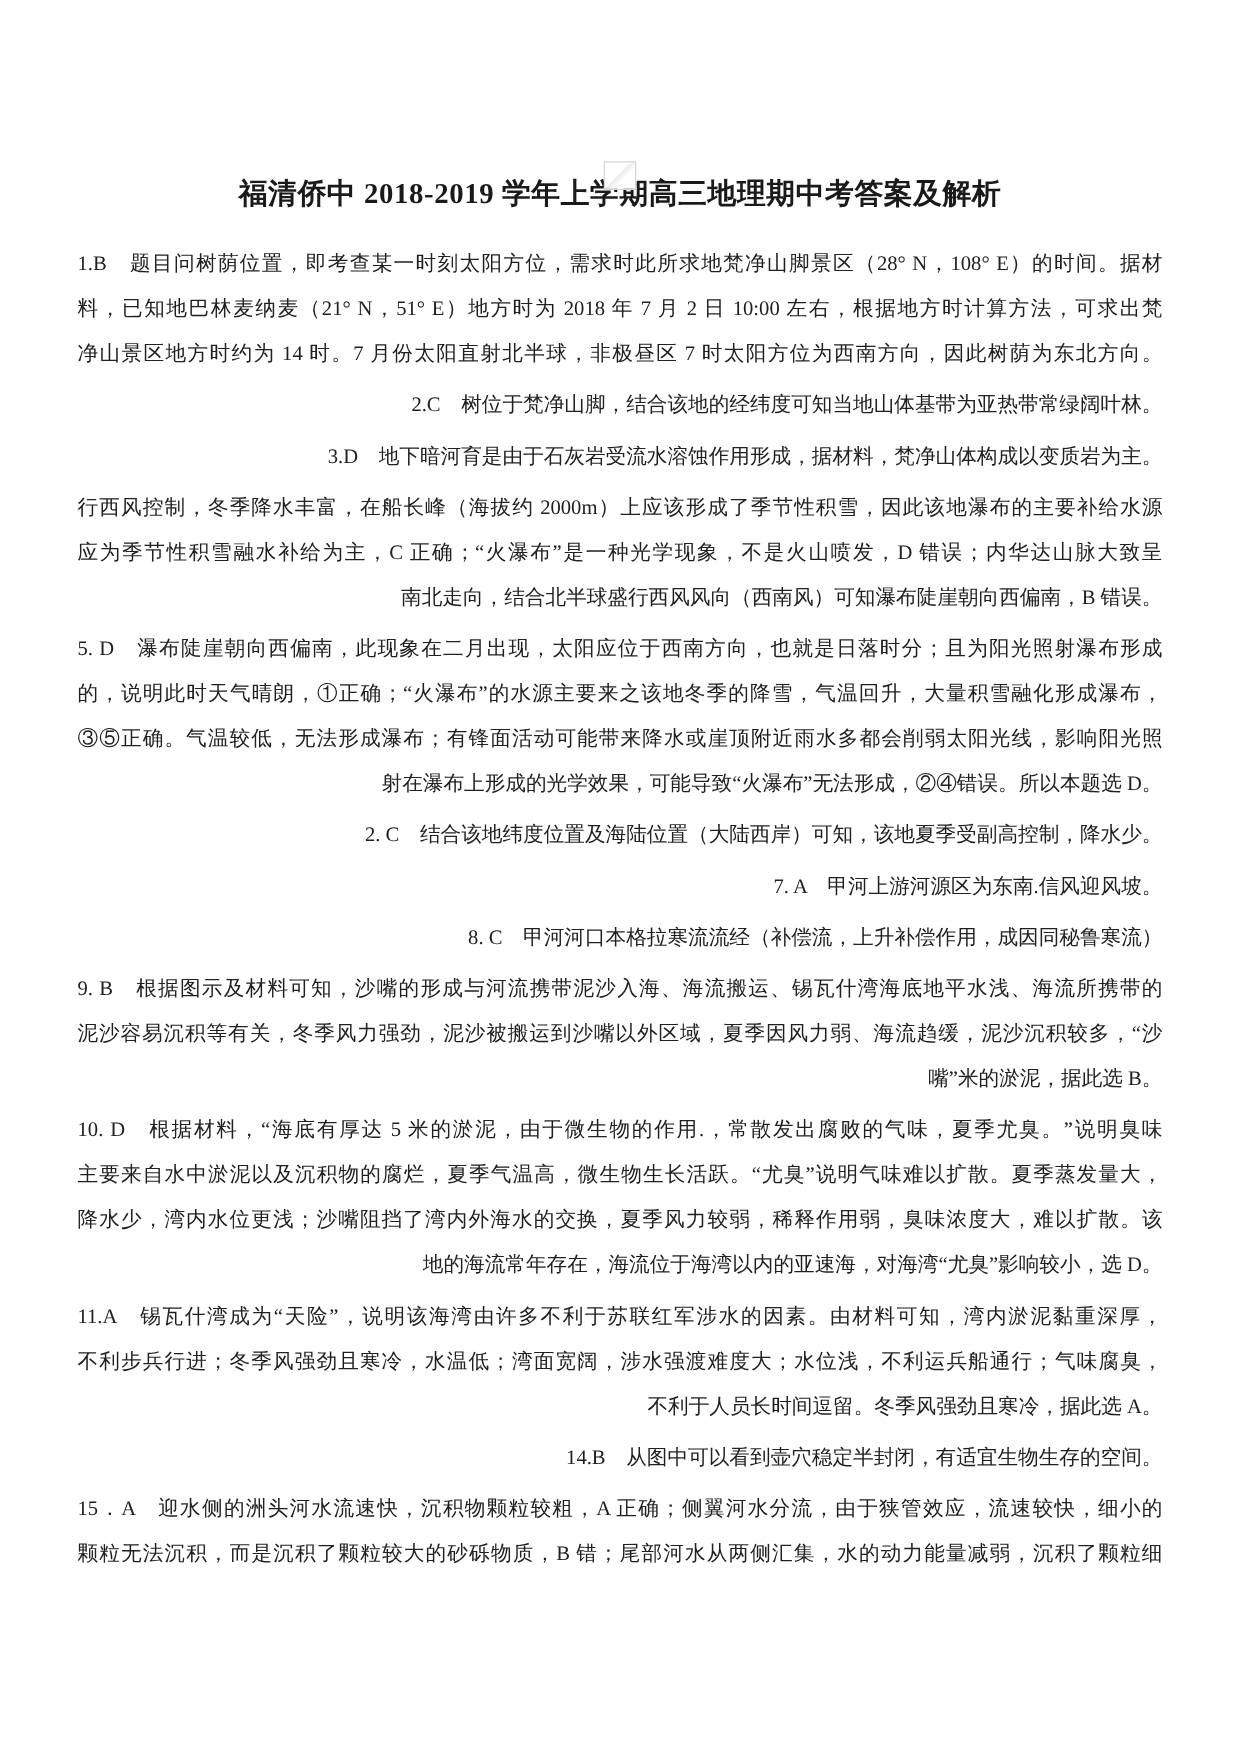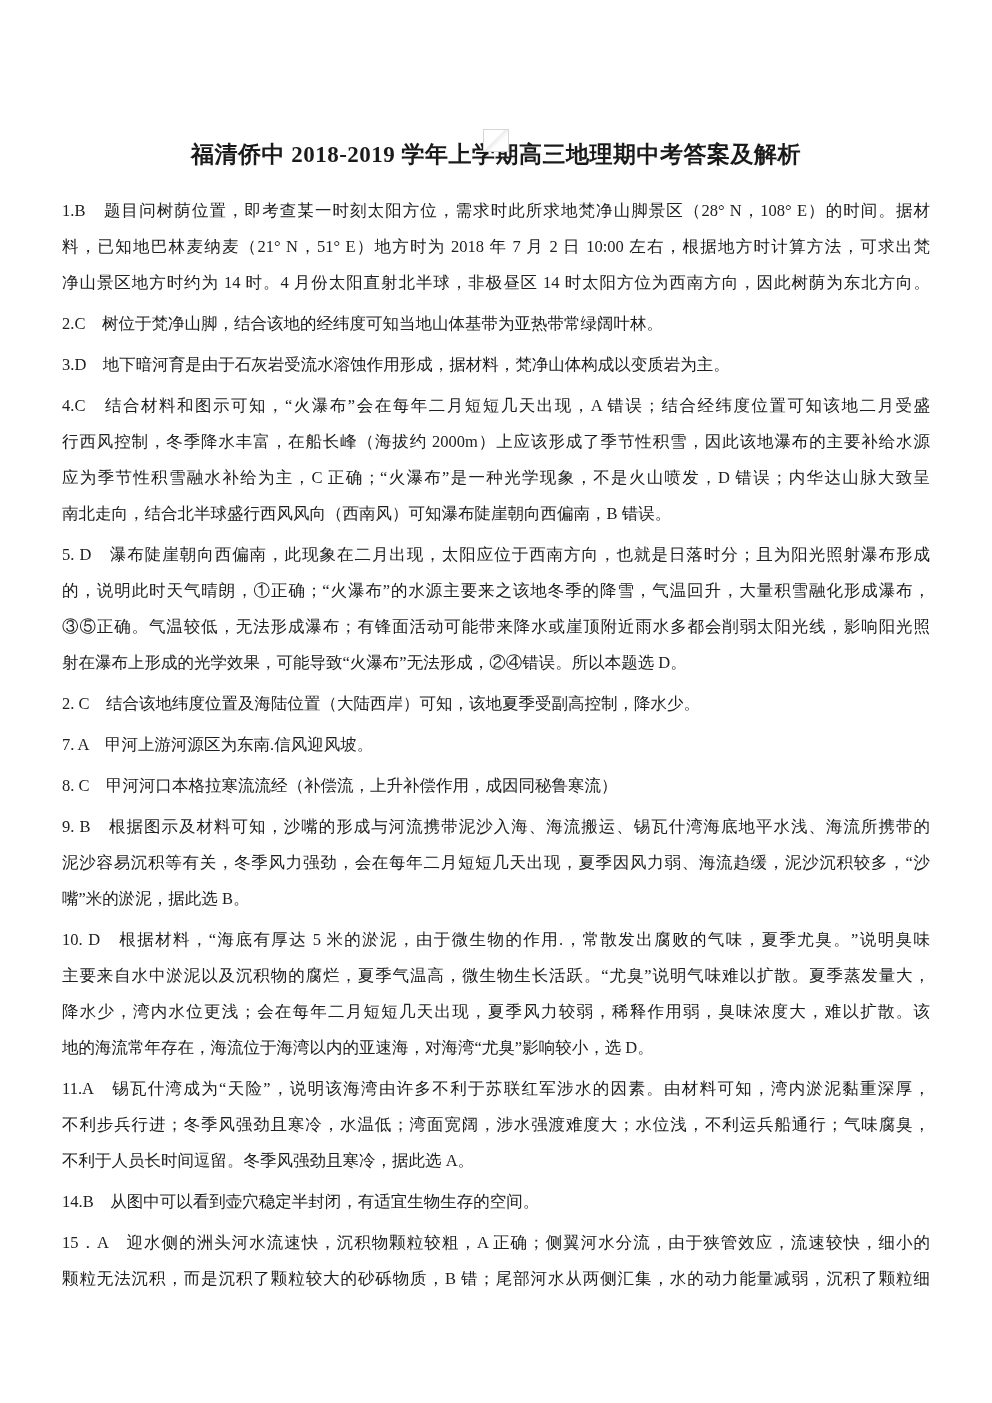--- a/index.html
+++ b/index.html
@@ -38,49 +38,48 @@
   }
   .content {
     margin: 22px 62px 0 62px;
   }
   .para {
     margin: 0 0 5px 0;
   }
   .line {
     font-size: 16.5px;
     line-height: 36px;
-    text-align: left;
+    text-align: right;
     white-space: normal;
   }
   .line.fill {
     text-align: justify;
     
     text-align-last: justify;
   }
 </style>
 </head>
 <body>
 
 <div class="page">
   <div class="img-placeholder"></div>
   <h1 class="doc-title">福清侨中 2018-2019 学年上学期高三地理期中考答案及解析</h1>
   <div class="content" id="answers">
       <div class="para">
         <div class="line fill">1.B　题目问树荫位置，即考查某一时刻太阳方位，需求时此所求地梵净山脚景区（28° N，108° E）的时间。据材</div>
         <div class="line fill">料，已知地巴林麦纳麦（21° N，51° E）地方时为 2018 年 7 月 2 日 10:00 左右，根据地方时计算方法，可求出梵</div>
-        <div class="line fill">净山景区地方时约为 14 时。4 月份太阳直射北半球，非极昼区 14 时太阳方位为西南方向，因此树荫为东北方向。</div>
+        <div class="line fill">净山景区地方时约为 14 时。7 月份太阳直射北半球，非极昼区 7 时太阳方位为西南方向，因此树荫为东北方向。</div>
       </div>
       <div class="para">
         <div class="line">2.C　树位于梵净山脚，结合该地的经纬度可知当地山体基带为亚热带常绿阔叶林。</div>
       </div>
       <div class="para">
         <div class="line">3.D　地下暗河育是由于石灰岩受流水溶蚀作用形成，据材料，梵净山体构成以变质岩为主。</div>
       </div>
       <div class="para">
-        <div class="line fill">4.C　结合材料和图示可知，“火瀑布”会在每年二月短短几天出现，A 错误；结合经纬度位置可知该地二月受盛</div>
         <div class="line fill">行西风控制，冬季降水丰富，在船长峰（海拔约 2000m）上应该形成了季节性积雪，因此该地瀑布的主要补给水源</div>
         <div class="line fill">应为季节性积雪融水补给为主，C 正确；“火瀑布”是一种光学现象，不是火山喷发，D 错误；内华达山脉大致呈</div>
         <div class="line">南北走向，结合北半球盛行西风风向（西南风）可知瀑布陡崖朝向西偏南，B 错误。</div>
       </div>
       <div class="para">
         <div class="line fill">5. D　瀑布陡崖朝向西偏南，此现象在二月出现，太阳应位于西南方向，也就是日落时分；且为阳光照射瀑布形成</div>
         <div class="line fill">的，说明此时天气晴朗，①正确；“火瀑布”的水源主要来之该地冬季的降雪，气温回升，大量积雪融化形成瀑布，</div>
         <div class="line fill">③⑤正确。气温较低，无法形成瀑布；有锋面活动可能带来降水或崖顶附近雨水多都会削弱太阳光线，影响阳光照</div>
         <div class="line">射在瀑布上形成的光学效果，可能导致“火瀑布”无法形成，②④错误。所以本题选 D。</div>
       </div>
@@ -88,27 +87,27 @@
         <div class="line">2. C　结合该地纬度位置及海陆位置（大陆西岸）可知，该地夏季受副高控制，降水少。</div>
       </div>
       <div class="para">
         <div class="line">7. A　甲河上游河源区为东南.信风迎风坡。</div>
       </div>
       <div class="para">
         <div class="line">8. C　甲河河口本格拉寒流流经（补偿流，上升补偿作用，成因同秘鲁寒流）</div>
       </div>
       <div class="para">
         <div class="line fill">9. B　根据图示及材料可知，沙嘴的形成与河流携带泥沙入海、海流搬运、锡瓦什湾海底地平水浅、海流所携带的</div>
-        <div class="line fill">泥沙容易沉积等有关，冬季风力强劲，会在每年二月短短几天出现，夏季因风力弱、海流趋缓，泥沙沉积较多，“沙</div>
+        <div class="line fill">泥沙容易沉积等有关，冬季风力强劲，泥沙被搬运到沙嘴以外区域，夏季因风力弱、海流趋缓，泥沙沉积较多，“沙</div>
         <div class="line">嘴”米的淤泥，据此选 B。</div>
       </div>
       <div class="para">
         <div class="line fill">10. D　根据材料，“海底有厚达 5 米的淤泥，由于微生物的作用.，常散发出腐败的气味，夏季尤臭。”说明臭味</div>
         <div class="line fill">主要来自水中淤泥以及沉积物的腐烂，夏季气温高，微生物生长活跃。“尤臭”说明气味难以扩散。夏季蒸发量大，</div>
-        <div class="line fill">降水少，湾内水位更浅；会在每年二月短短几天出现，夏季风力较弱，稀释作用弱，臭味浓度大，难以扩散。该</div>
+        <div class="line fill">降水少，湾内水位更浅；沙嘴阻挡了湾内外海水的交换，夏季风力较弱，稀释作用弱，臭味浓度大，难以扩散。该</div>
         <div class="line">地的海流常年存在，海流位于海湾以内的亚速海，对海湾“尤臭”影响较小，选 D。</div>
       </div>
       <div class="para">
         <div class="line fill">11.A　锡瓦什湾成为“天险”，说明该海湾由许多不利于苏联红军涉水的因素。由材料可知，湾内淤泥黏重深厚，</div>
         <div class="line fill">不利步兵行进；冬季风强劲且寒冷，水温低；湾面宽阔，涉水强渡难度大；水位浅，不利运兵船通行；气味腐臭，</div>
         <div class="line">不利于人员长时间逗留。冬季风强劲且寒冷，据此选 A。</div>
       </div>
       <div class="para">
         <div class="line">14.B　从图中可以看到壶穴稳定半封闭，有适宜生物生存的空间。</div>
       </div>

